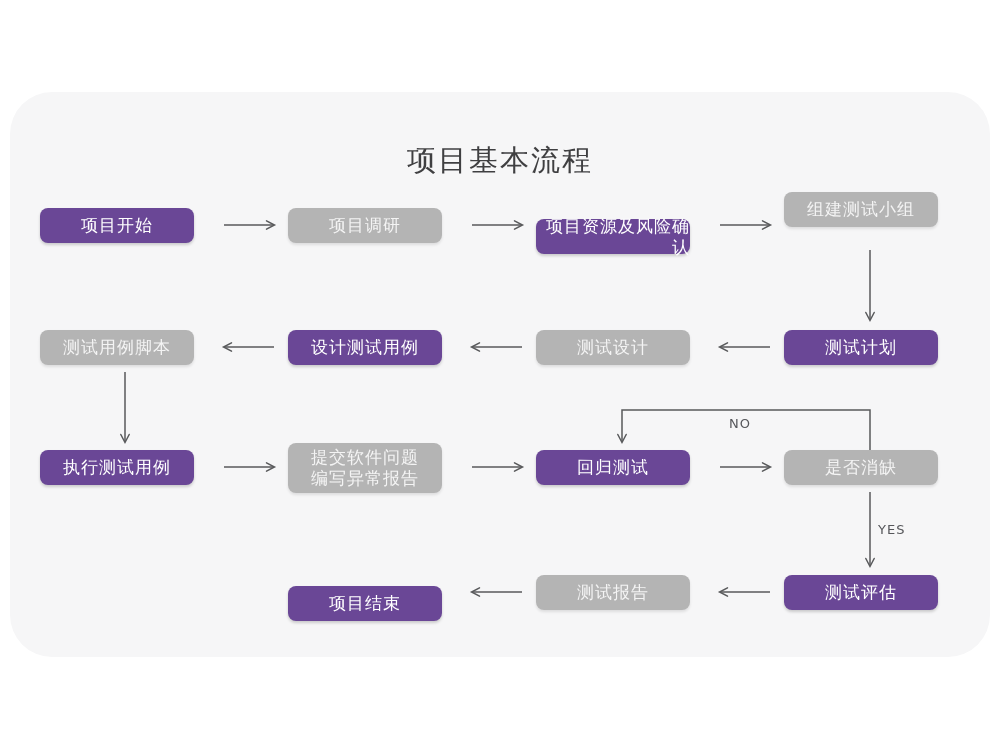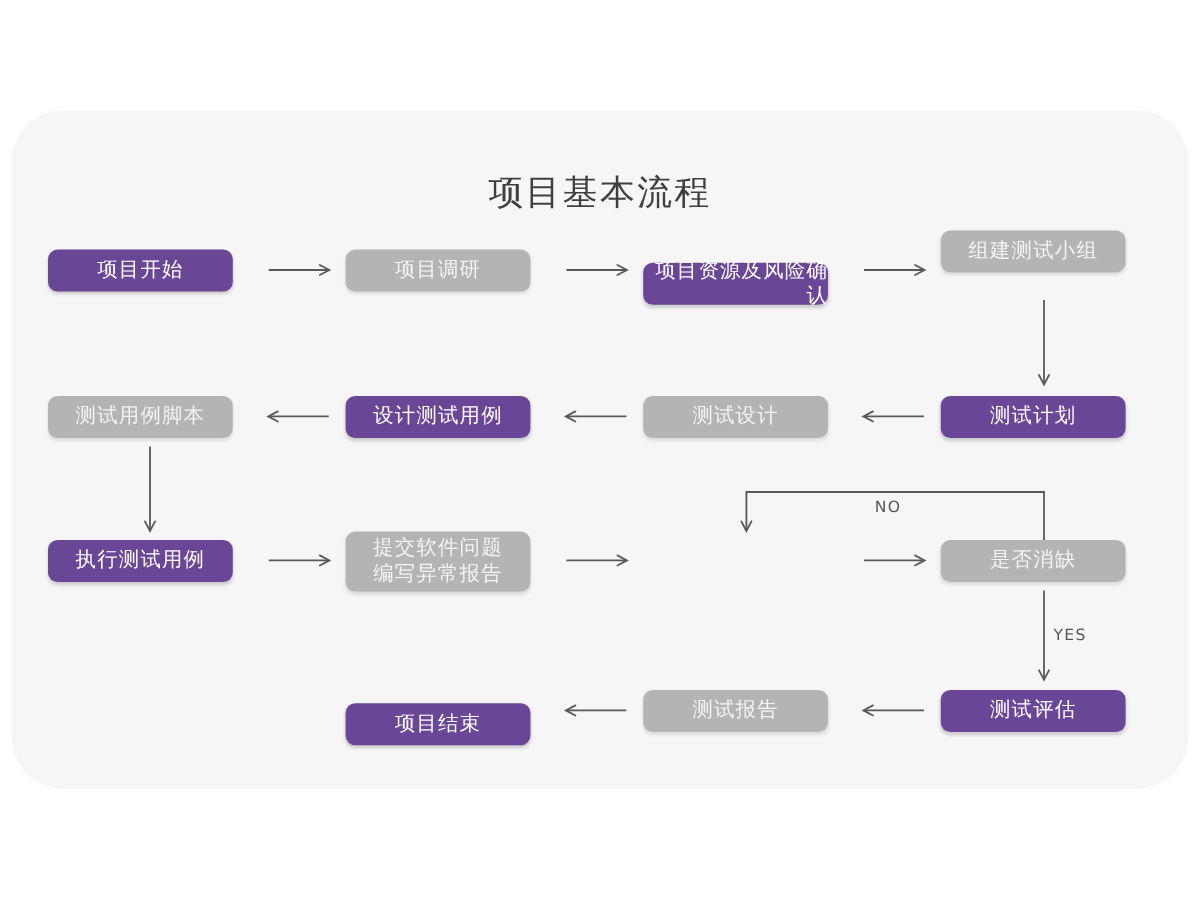--- a/index.html
+++ b/index.html
@@ -90,20 +90,21 @@
   <div class="node gray" style="left:784px; top:192px;">组建测试小组</div>
 
   <div class="node purple" style="left:784px; top:330px;">测试计划</div>
   <div class="node gray" style="left:536px; top:330px;">测试设计</div>
   <div class="node purple" style="left:288px; top:330px;">设计测试用例</div>
   <div class="node gray" style="left:40px; top:330px;">测试用例脚本</div>
 
   <div class="node purple" style="left:40px; top:450px;">执行测试用例</div>
   <div class="node gray tall" style="left:288px; top:443px;">提交软件问题
 编写异常报告</div>
+  <div class="node purple" style="left:536px; top:450px;">回归测试</div>
   <div class="node gray" style="left:784px; top:450px;">是否消缺</div>
 
   <div class="node purple" style="left:784px; top:575px;">测试评估</div>
   <div class="node gray" style="left:536px; top:575px;">测试报告</div>
   <div class="node purple" style="left:288px; top:575px;margin-top:11px;">项目结束</div>
 
   <div class="edge-label" style="left:729px; top:416px;">NO</div>
   <div class="edge-label" style="left:878px; top:522px;">YES</div>
 
   <svg class="arrows" width="1000" height="750">

